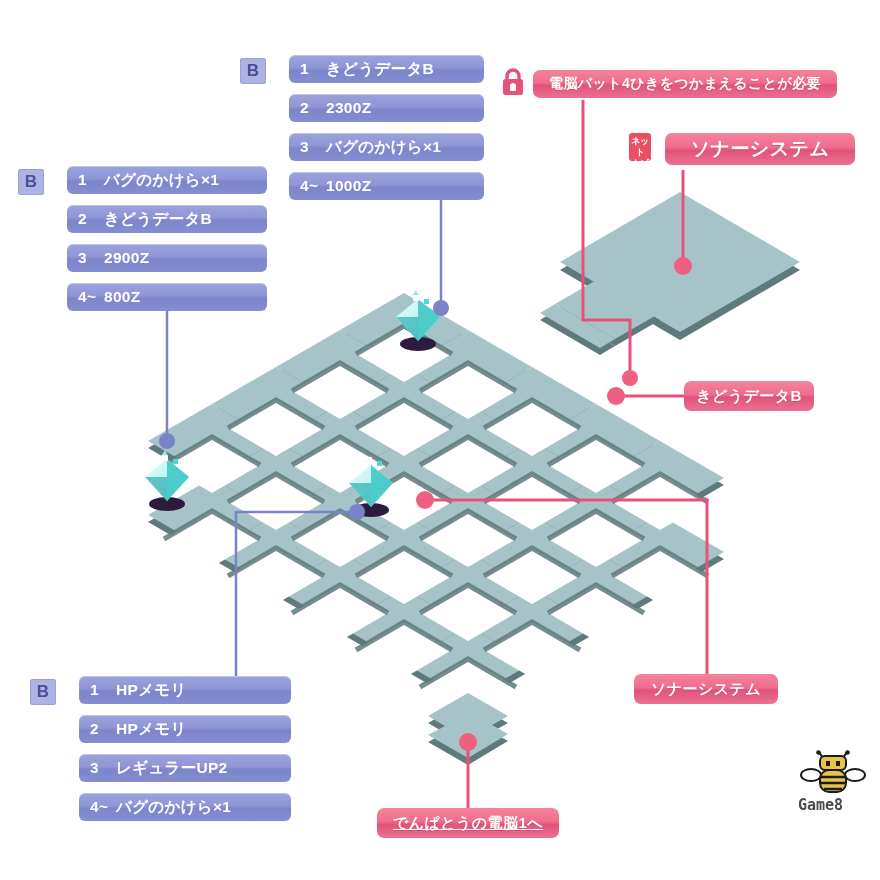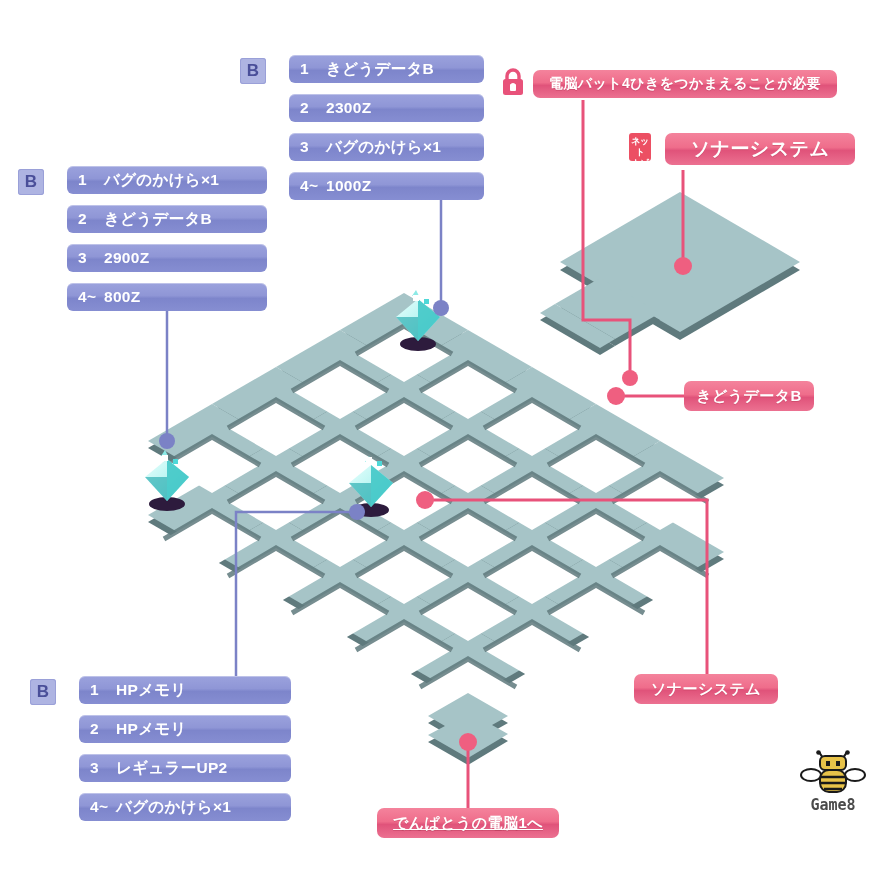--- a/index.html
+++ b/index.html
@@ -48,21 +48,21 @@
   .navibadge{
     position:absolute;width:22px;height:28px;border-radius:3px;
     background:#ec4f63;color:#fff;font-weight:bold;font-size:9px;
     line-height:11px;text-align:center;padding-top:3px;box-sizing:border-box;
     letter-spacing:-.5px;
   }
 
   
   .logo{position:absolute;width:70px;height:62px;}
   .logo .word{
-    position:absolute;left:0;bottom:-2px;width:70px;text-align:center;
+    position:absolute;left:0;bottom:-2px;width:70px;
     font-family:"DejaVu Sans Mono",monospace;font-weight:bold;font-size:15px;
     color:#4a4a4a;letter-spacing:0px;
   }
 </style>
 </head>
 <body>
 
 <div id="stage">
 
   <svg id="maplayer" viewBox="0 0 880 880" xmlns="http://www.w3.org/2000/svg">

